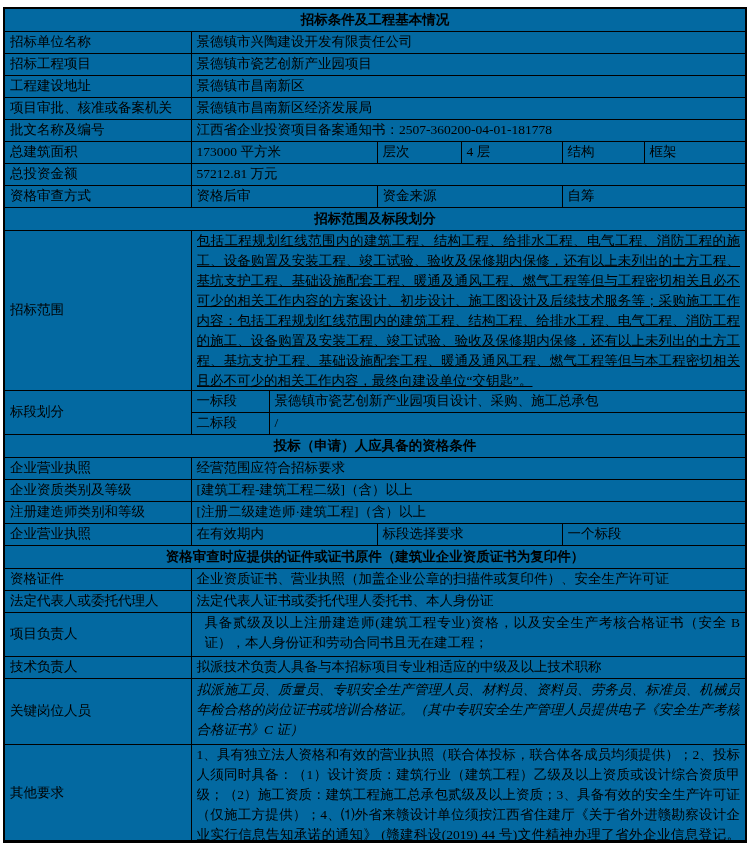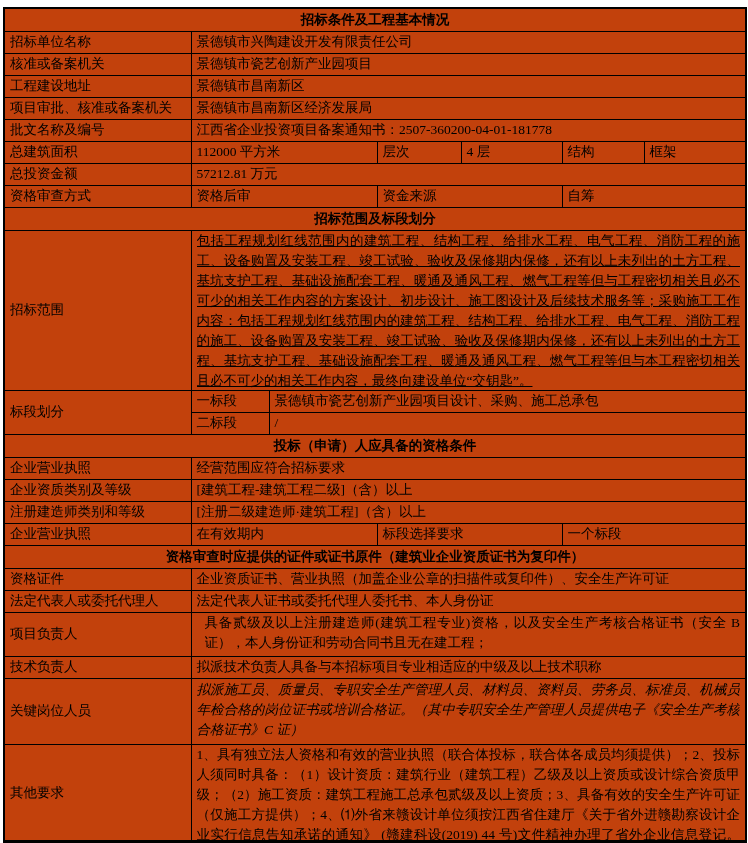--- a/index.html
+++ b/index.html
@@ -18,21 +18,21 @@
   .doc-wrap {
     position: absolute;
     left: 3px;
     top: 7px;
   }
   table.bid-table {
     border-collapse: collapse;
     table-layout: fixed;
     width: 742px;
     border: 2px solid #000000;
-    background: #c2410c;
+    background: #0369a1;
   }
   table.bid-table td {
     border: 1px solid #000000;
     font-size: 13.5px;
     line-height: 20px;
     padding: 0 5px;
     vertical-align: middle;
     overflow: hidden;
     word-break: break-all;
   }
@@ -80,38 +80,38 @@
       </colgroup>
     <tbody>
         <tr style="height: 23px;">
           <td colspan="7" class="section">招标条件及工程基本情况</td>
         </tr>
         <tr style="height: 22px;">
           <td colspan="1" class="label">招标单位名称</td>
           <td colspan="6" class="value">景德镇市兴陶建设开发有限责任公司</td>
         </tr>
         <tr style="height: 22px;">
-          <td colspan="1" class="label">核准或备案机关</td>
+          <td colspan="1" class="label">招标工程项目</td>
           <td colspan="6" class="value">景德镇市瓷艺创新产业园项目</td>
         </tr>
         <tr style="height: 22px;">
           <td colspan="1" class="label">工程建设地址</td>
           <td colspan="6" class="value">景德镇市昌南新区</td>
         </tr>
         <tr style="height: 22px;">
           <td colspan="1" class="label">项目审批、核准或备案机关</td>
           <td colspan="6" class="value">景德镇市昌南新区经济发展局</td>
         </tr>
         <tr style="height: 22px;">
           <td colspan="1" class="label">批文名称及编号</td>
           <td colspan="6" class="value">江西省企业投资项目备案通知书：2507-360200-04-01-181778</td>
         </tr>
         <tr style="height: 22px;">
           <td colspan="1" class="label">总建筑面积</td>
-          <td colspan="2" class="value">112000 平方米</td>
+          <td colspan="2" class="value">173000 平方米</td>
           <td colspan="1" class="label">层次</td>
           <td colspan="1" class="value">4 层</td>
           <td colspan="1" class="label">结构</td>
           <td colspan="1" class="value">框架</td>
         </tr>
         <tr style="height: 22px;">
           <td colspan="1" class="label">总投资金额</td>
           <td colspan="6" class="value">57212.81 万元</td>
         </tr>
         <tr style="height: 22px;">

